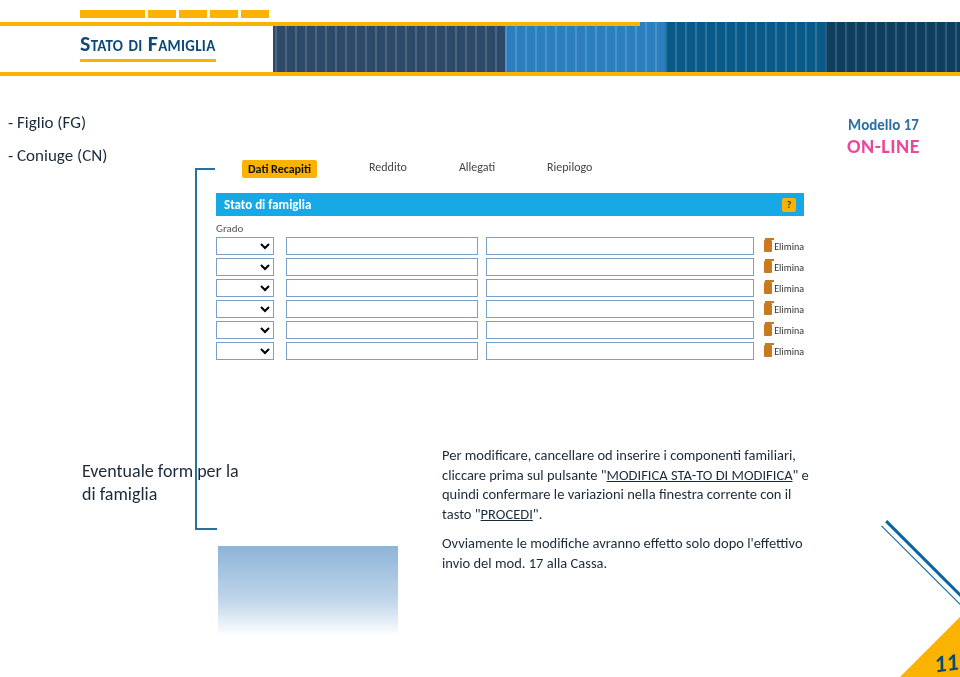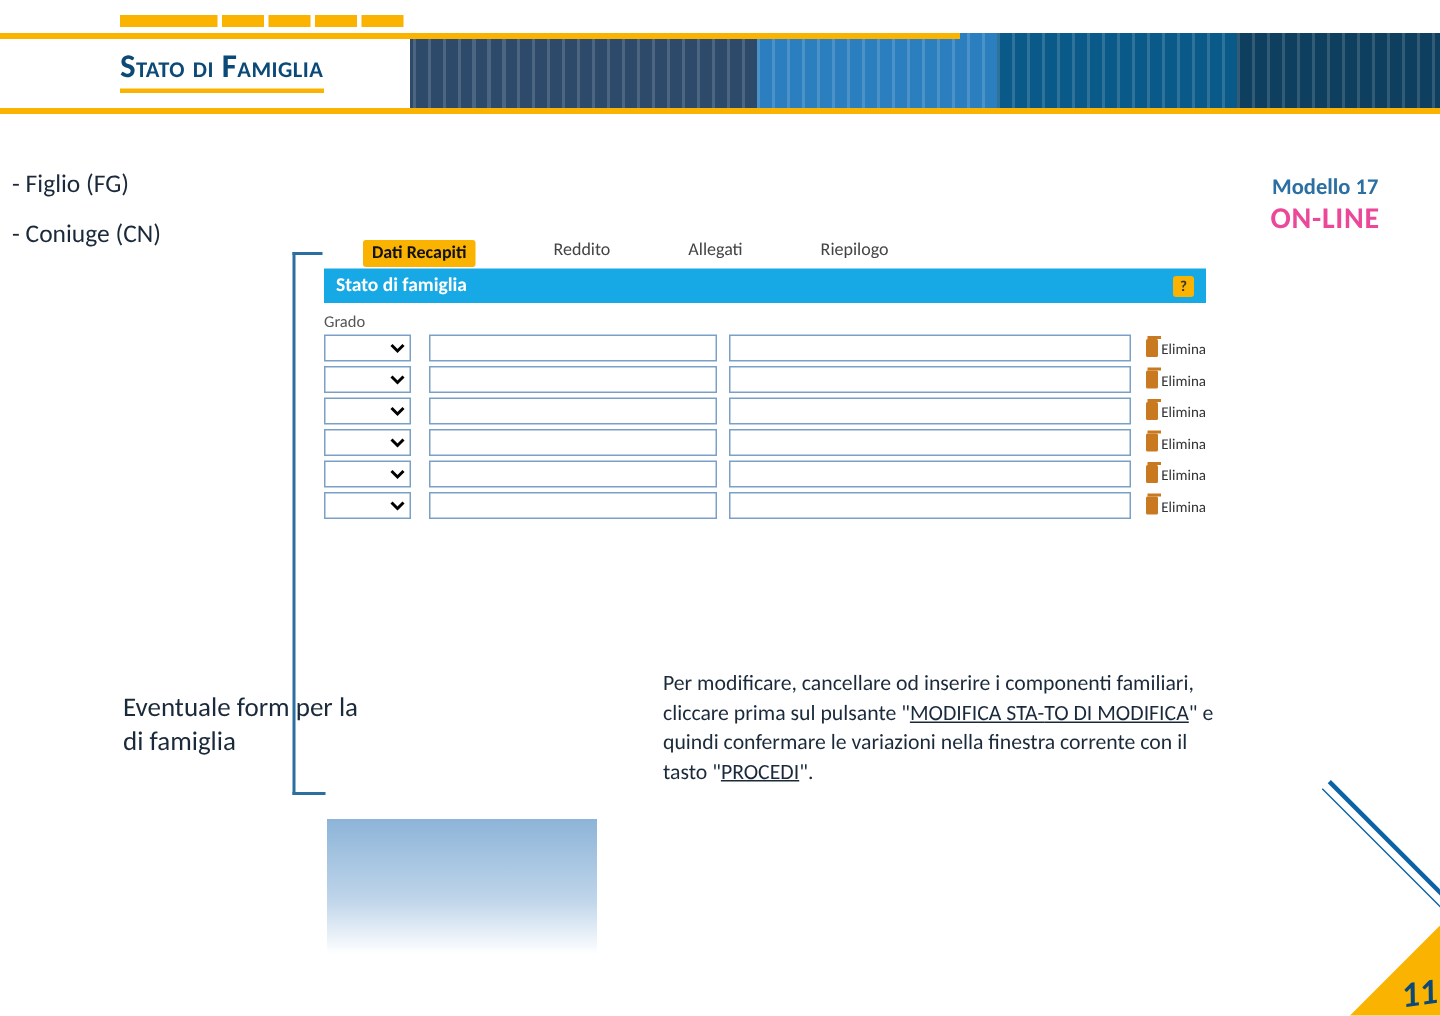--- a/index.html
+++ b/index.html
@@ -25,21 +25,21 @@
   .left-list { position: absolute; top: 112px; left: 8px; color: #1b2a3a; font-size: 17px; }
   .left-list div { margin-bottom: 12px; }
 
   
   .modello { position: absolute; top: 116px; right: 40px; text-align: center; }
   .modello .m1 { color:#2b6fa3; font-weight:bold; font-size:15px; }
   .modello .m2 { color:#ec4899; font-weight:900; font-size:20px; letter-spacing:0.5px; }
 
   
   .shot { position: absolute; top: 160px; left: 216px; width: 588px; font-size: 11px; color:#333; }
-  .tabs { display:flex; gap: 52px; margin-left: 26px; font-size: 12px; color:#444; margin-bottom: 1px; }
+  .tabs { display:flex; gap: 52px; margin-left: 26px; font-size: 12px; color:#444; margin-bottom: 15px; }
   .tabs .tab { }
   .tabs .active { font-weight: bold; background:#f9b300; padding: 2px 6px; border-radius: 2px; color:#111; }
 
   .panel-head { background:#17a8e6; color:#fff; font-weight:bold; padding: 4px 8px; font-size:13px; display:flex; justify-content:space-between; align-items:center; }
   .panel-help { width:14px; height:14px; background:#f9b300; color:#333; font-weight:bold; font-size:10px; display:flex; align-items:center; justify-content:center; border-radius:2px; }
 
   .grid { margin-top: 6px; }
   .grid-head { display:grid; grid-template-columns: 70px 200px 278px 40px; font-size:11px; color:#555; padding-bottom:2px; }
   .grid-row { display:grid; grid-template-columns: 70px 200px 278px 40px; gap:0; margin-bottom: 3px; align-items:center; }
   .sel { height:18px; border:1px solid #7aa0c8; background:#fff; font-size:10px; width: 58px; }
@@ -189,20 +189,21 @@
   <div>Eventuale form per la</div>
   <div>di famiglia</div>
 </div>
 
 <div class="grad-box"></div>
 
 <div class="desc">
   <p>
     <span>Per modificare, cancellare od inserire i componenti familiari, cliccare prima sul pulsante "</span><u>MODIFICA STA-</u><span></span><u>TO DI MODIFICA</u><span>" e quindi confermare le variazioni nella finestra corrente con il tasto "</span><u>PROCEDI</u><span>".</span>
   </p>
+  <p style="margin-top:10px;">Ovviamente le modifiche avranno effetto solo dopo l'effettivo invio del mod. 17 alla Cassa.</p>
 </div>
 
 <div class="corner">
   <div class="line1"></div>
     <div class="line2"></div>
   <div class="tri"></div>
   <div class="num">11</div>
 </div>
 
 </body></html>

